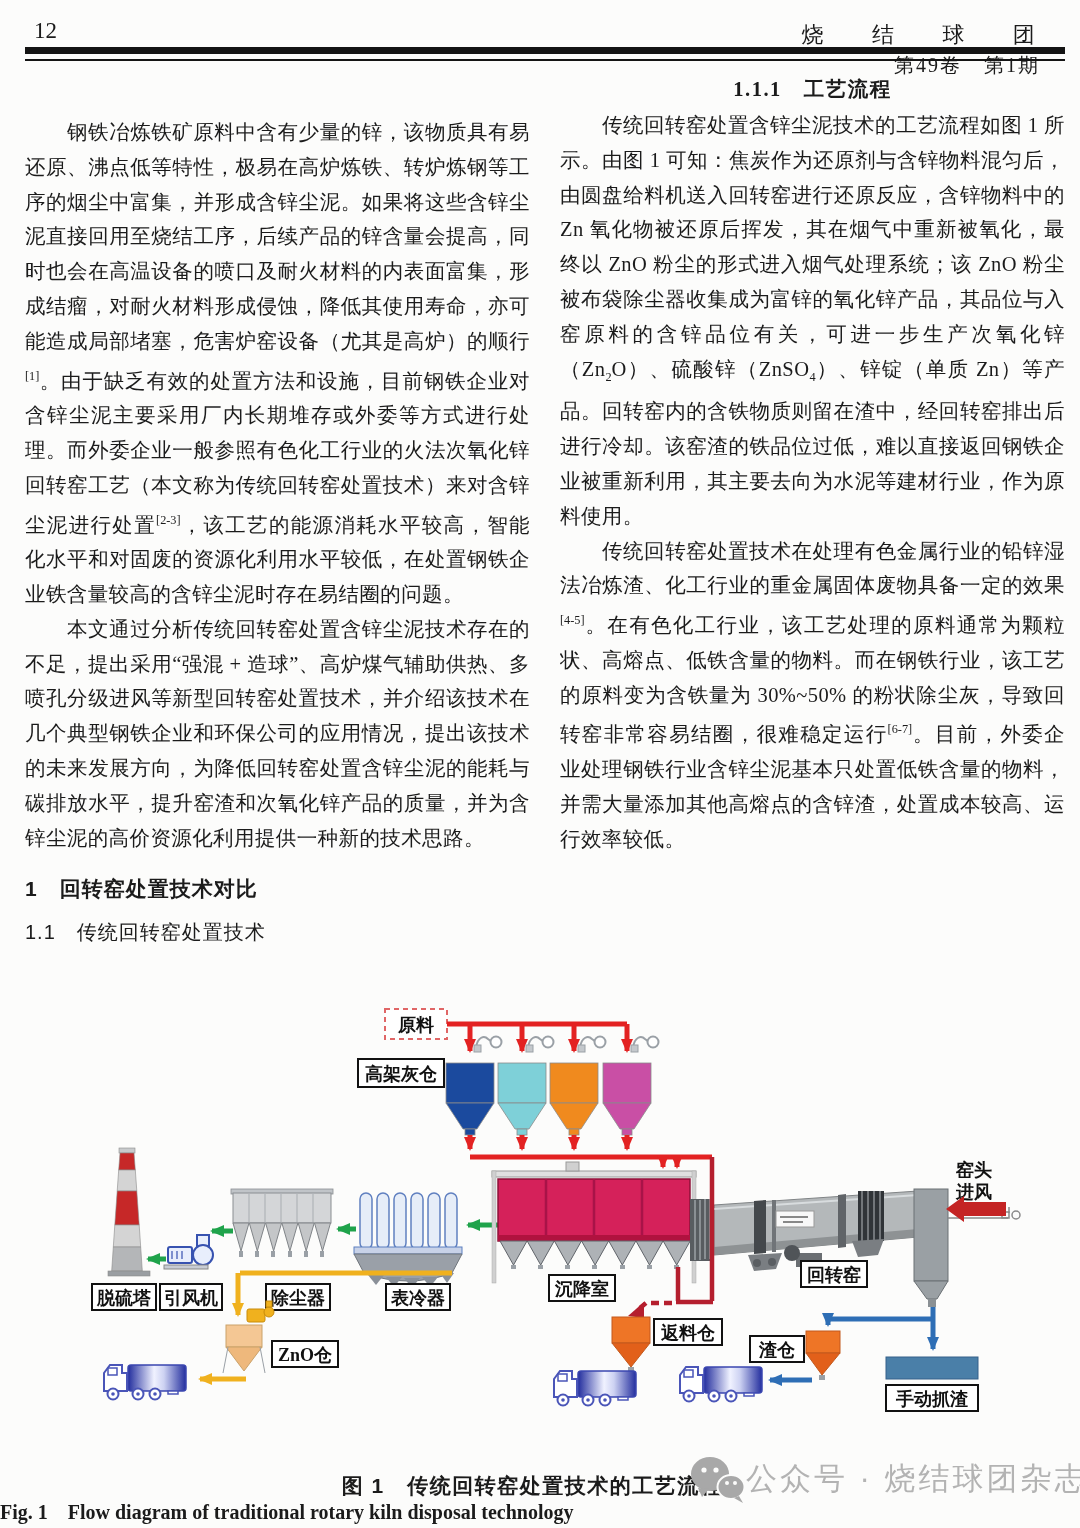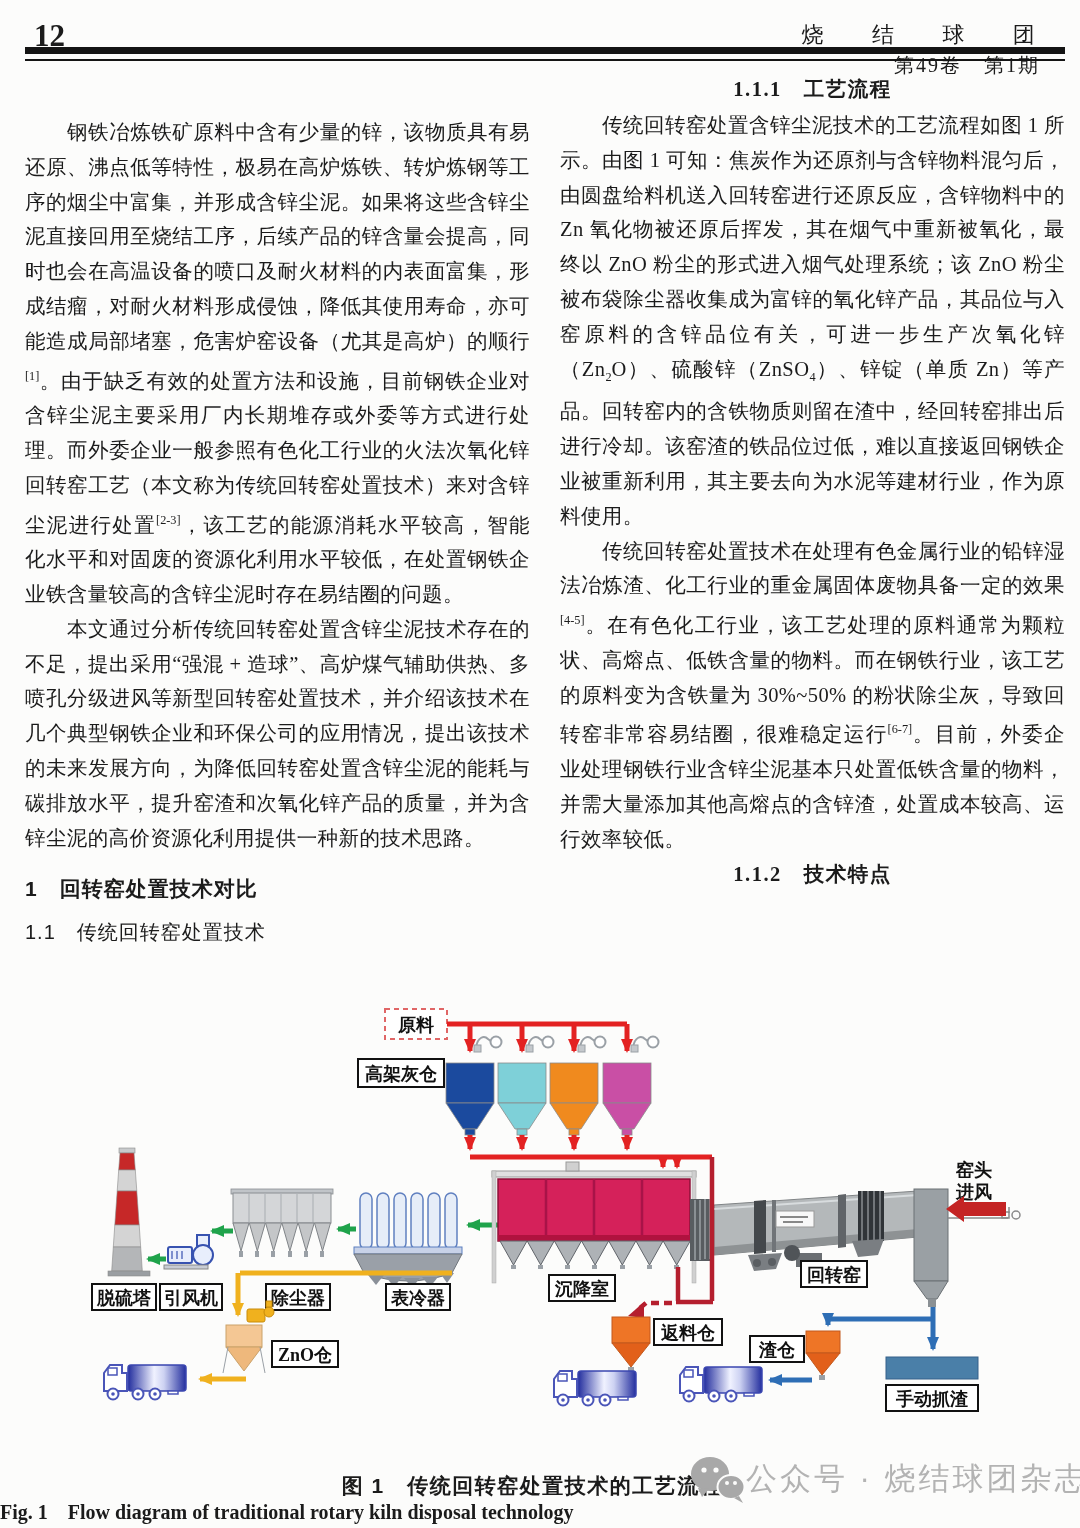--- a/index.html
+++ b/index.html
@@ -1,18 +1,18 @@
 <!DOCTYPE html>
 <html><head>
 <meta charset="utf-8">
 <style>
   html,body{margin:0;padding:0;}
   body{width:1080px;height:1528px;position:relative;background:#fcfcfb;color:#1b1b1b;
        font-family:"Liberation Serif", serif; overflow:hidden;}
-  .hdr-page{position:absolute;top:18px;left:34px;font-size:31px;font-weight:bold;}
+  .hdr-page{position:absolute;top:18px;left:34px;font-size:23px;}
   .hdr-title{position:absolute;top:20px;left:0;width:1048px;text-align:right;font-size:22px;letter-spacing:0.6em;}
   .hdr-issue{position:absolute;top:21px;right:40px;font-size:20px;letter-spacing:2px;margin-top:31px;}
   .rule-thick{position:absolute;top:47px;left:25px;width:1040px;height:7px;background:#141414;}
   .rule-thin{position:absolute;top:59px;left:25px;width:1040px;height:2px;background:#141414;}
   .col{position:absolute;top:75px;width:505px;overflow:hidden;}
   .col-left{left:25px;height:975px;margin-top:40px;}
   .col-right{left:560px;height:978px;}
   p.body{margin:0;font-size:20.5px;line-height:34.8px;text-align:justify;text-justify:inter-ideograph;
          text-indent:2.05em;letter-spacing:0.4px;}
   p.body sup{font-size:0.6em;vertical-align:super;letter-spacing:0;}
@@ -44,21 +44,20 @@
   <p class="body">钢铁冶炼铁矿原料中含有少量的锌，该物质具有易还原、沸点低等特性，极易在高炉炼铁、转炉炼钢等工序的烟尘中富集，并形成含锌尘泥。如果将这些含锌尘泥直接回用至烧结工序，后续产品的锌含量会提高，同时也会在高温设备的喷口及耐火材料的内表面富集，形成结瘤，对耐火材料形成侵蚀，降低其使用寿命，亦可能造成局部堵塞，危害炉窑设备（尤其是高炉）的顺行<sup>[1]</sup>。由于缺乏有效的处置方法和设施，目前钢铁企业对含锌尘泥主要采用厂内长期堆存或外委等方式进行处理。而外委企业一般参照有色化工行业的火法次氧化锌回转窑工艺（本文称为传统回转窑处置技术）来对含锌尘泥进行处置<sup>[2-3]</sup>，该工艺的能源消耗水平较高，智能化水平和对固废的资源化利用水平较低，在处置钢铁企业铁含量较高的含锌尘泥时存在易结圈的问题。</p>
   <p class="body">本文通过分析传统回转窑处置含锌尘泥技术存在的不足，提出采用“强混 + 造球”、高炉煤气辅助供热、多喷孔分级进风等新型回转窑处置技术，并介绍该技术在几个典型钢铁企业和环保公司的应用情况，提出该技术的未来发展方向，为降低回转窑处置含锌尘泥的能耗与碳排放水平，提升窑渣和次氧化锌产品的质量，并为含锌尘泥的高价资源化利用提供一种新的技术思路。</p>
   <h1 class="sec">1　回转窑处置技术对比</h1>
   <h2 class="sec">1.1　传统回转窑处置技术</h2>
 </div>
 
 <div class="col col-right">
   <h3 class="sub">1.1.1　工艺流程</h3>
   <p class="body">传统回转窑处置含锌尘泥技术的工艺流程如图 1 所示。由图 1 可知：焦炭作为还原剂与含锌物料混匀后，由圆盘给料机送入回转窑进行还原反应，含锌物料中的 Zn 氧化物被还原后挥发，其在烟气中重新被氧化，最终以 ZnO 粉尘的形式进入烟气处理系统；该 ZnO 粉尘被布袋除尘器收集成为富锌的氧化锌产品，其品位与入窑原料的含锌品位有关，可进一步生产次氧化锌（Zn<sub>2</sub>O）、硫酸锌（ZnSO<sub>4</sub>）、锌锭（单质 Zn）等产品。回转窑内的含铁物质则留在渣中，经回转窑排出后进行冷却。该窑渣的铁品位过低，难以直接返回钢铁企业被重新利用，其主要去向为水泥等建材行业，作为原料使用。</p>
   <p class="body">传统回转窑处置技术在处理有色金属行业的铅锌湿法冶炼渣、化工行业的重金属固体废物具备一定的效果<sup>[4-5]</sup>。在有色化工行业，该工艺处理的原料通常为颗粒状、高熔点、低铁含量的物料。而在钢铁行业，该工艺的原料变为含铁量为 30%~50% 的粉状除尘灰，导致回转窑非常容易结圈，很难稳定运行<sup>[6-7]</sup>。目前，外委企业处理钢铁行业含锌尘泥基本只处置低铁含量的物料，并需大量添加其他高熔点的含锌渣，处置成本较高、运行效率较低。</p>
-  <h3 class="sub later">1.1.2　技术特点</h3>
 </div>
 
 <div class="figure-wrap">
 <svg width="1080" height="432" viewBox="0 0 1080 432">
   <defs>
     <marker id="mRed" markerWidth="18" markerHeight="16" refX="12" refY="6" orient="auto" markerUnits="userSpaceOnUse">
       <path d="M0,0 L14,6 L0,12 Z" fill="#e32222"></path>
         </marker>
     <marker id="mDark" markerWidth="18" markerHeight="16" refX="12" refY="6" orient="auto" markerUnits="userSpaceOnUse">
       <path d="M0,0 L14,6 L0,12 Z" fill="#b51f2e"></path>

